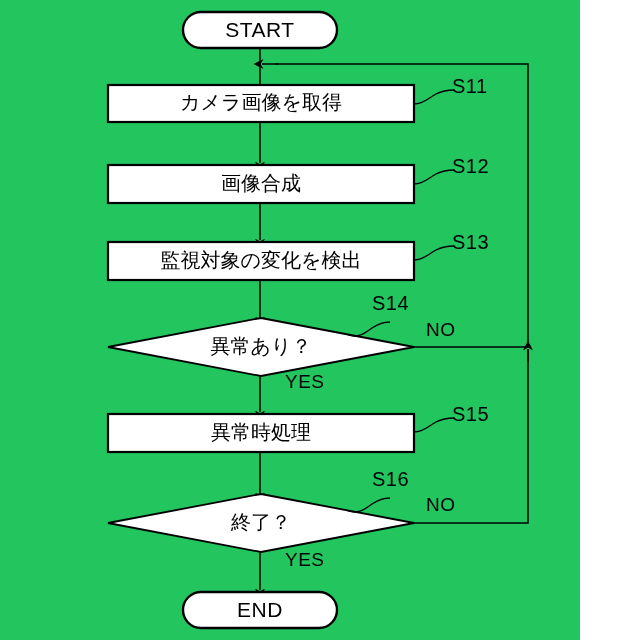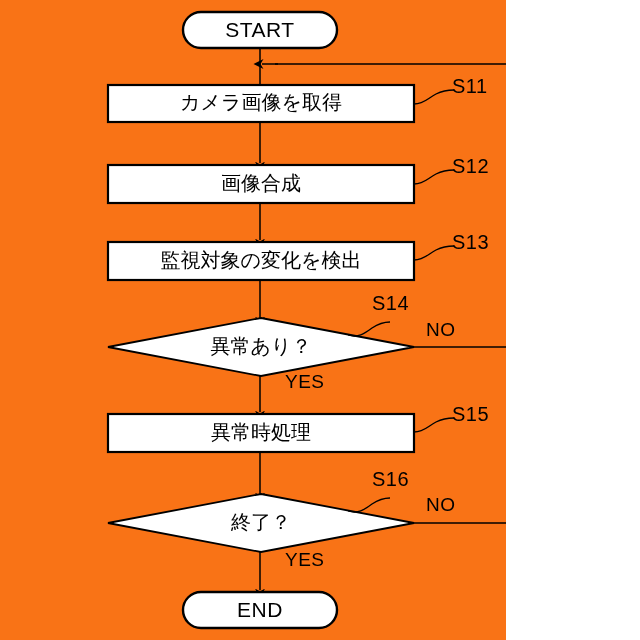--- a/index.html
+++ b/index.html
@@ -6,23 +6,23 @@
   html, body {
     margin: 0;
     padding: 0;
     background: #ffffff;
   }
   body {
     font-family: "Liberation Sans", "DejaVu Sans", sans-serif;
   }
   #flow-root {
     position: relative;
-    width: 506px;
+    width: 580px;
     height: 640px;
-    background: #f97316;
+    background: #22c55e;
     overflow: hidden;
   }
   #flow-svg {
     position: absolute;
     left: 0;
     top: 0;
     width: 640px;
     height: 640px;
     display: block;
   }

